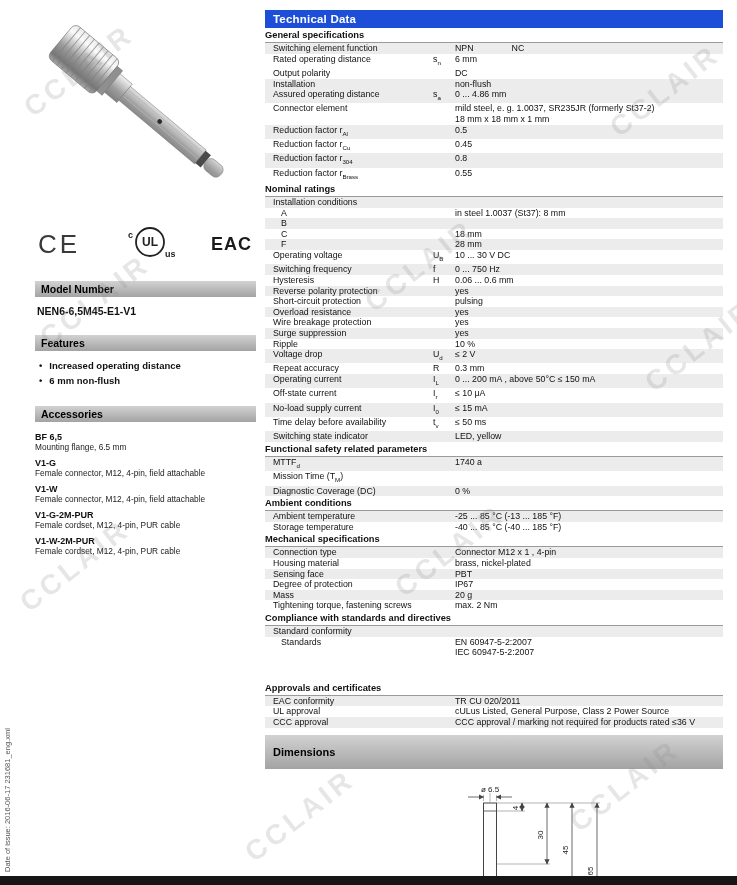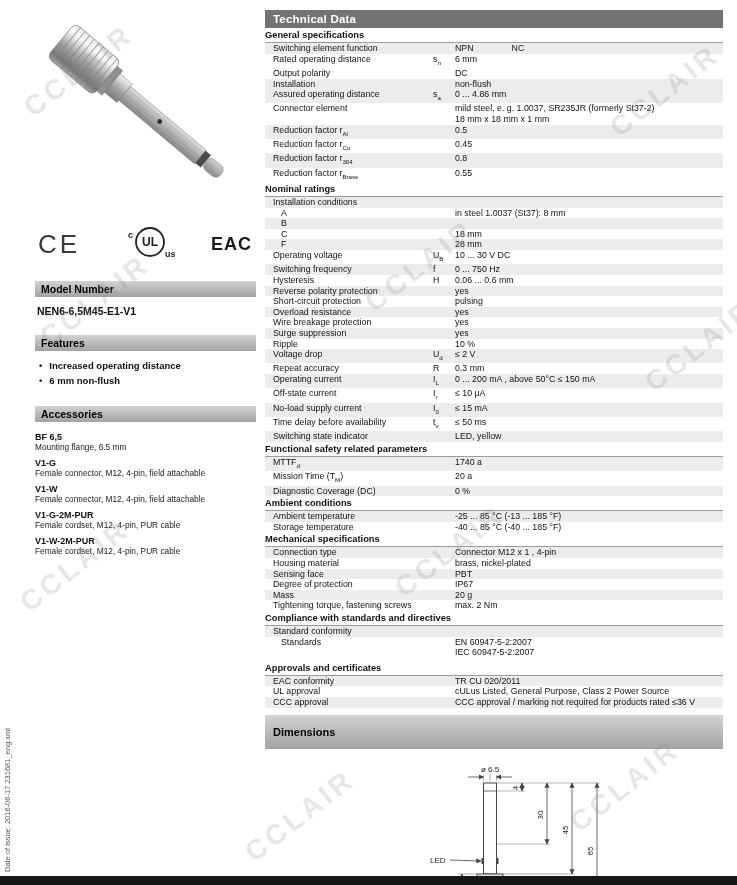--- a/index.html
+++ b/index.html
@@ -31,25 +31,25 @@
   .model{font-weight:bold;font-size:10.5px;padding:8px 2px 0 2px}
   .features-list{list-style:none;margin:0;padding:7px 2px 0 4px}
   .features-list li{font-weight:bold;font-size:9.5px;line-height:15px}
   .features-list li::before{content:"\2022";margin-right:7px}
   .accessories{padding-top:4px}
   .acc-name{font-weight:bold;font-size:9px;margin-top:6px}
   .acc-desc{font-size:8.3px;color:#222}
 
   
   .right-col{position:absolute;left:265px;top:10px;width:458px}
-  .title-bar{background:#737373;color:#fff;font-weight:bold;font-size:11.5px;
+  .title-bar{background:#1d4ed8;color:#fff;font-weight:bold;font-size:11.5px;
              padding:3px 8px;letter-spacing:0.2px}
   .sec-head{font-weight:bold;font-size:9.3px;border-bottom:1px solid #9a9a9a;
             padding:1px 0;line-height:11px;margin-top:1px}
-  .sec-head.gap{margin-top:4px}
+  .sec-head.gap{margin-top:24px}
   .trow{display:grid;grid-template-columns:160px 22px 1fr;font-size:8.8px;
         line-height:10.6px;padding-left:8px;align-items:start}
   .trow.alt{background:#ececec}
   .trow.ind .lab{padding-left:8px}
   .val2{margin-left:38px}
 
   .dim-bar{background:linear-gradient(#d2d2d2,#a3a3a3);font-weight:bold;
            font-size:11px;padding:11px 8px;margin-top:7px;color:#000}
   .dim-draw{margin-top:16px;margin-left:145px;width:250px}
 
@@ -311,21 +311,20 @@
       </div>
       <div class="sec-head">Functional safety related parameters</div>
       <div class="trow alt">
         <span class="lab">MTTF<sub>d</sub></span>
         <span class="sym"></span>
         <span class="val">1740 a</span>
       </div>
       <div class="trow">
         <span class="lab">Mission Time (T<sub>M</sub>)</span>
         <span class="sym"></span>
-        <span class="val">20 a</span>
       </div>
       <div class="trow alt">
         <span class="lab">Diagnostic Coverage (DC)</span>
         <span class="sym"></span>
         <span class="val">0 %</span>
       </div>
       <div class="sec-head">Ambient conditions</div>
       <div class="trow alt">
         <span class="lab">Ambient temperature</span>
         <span class="sym"></span>

